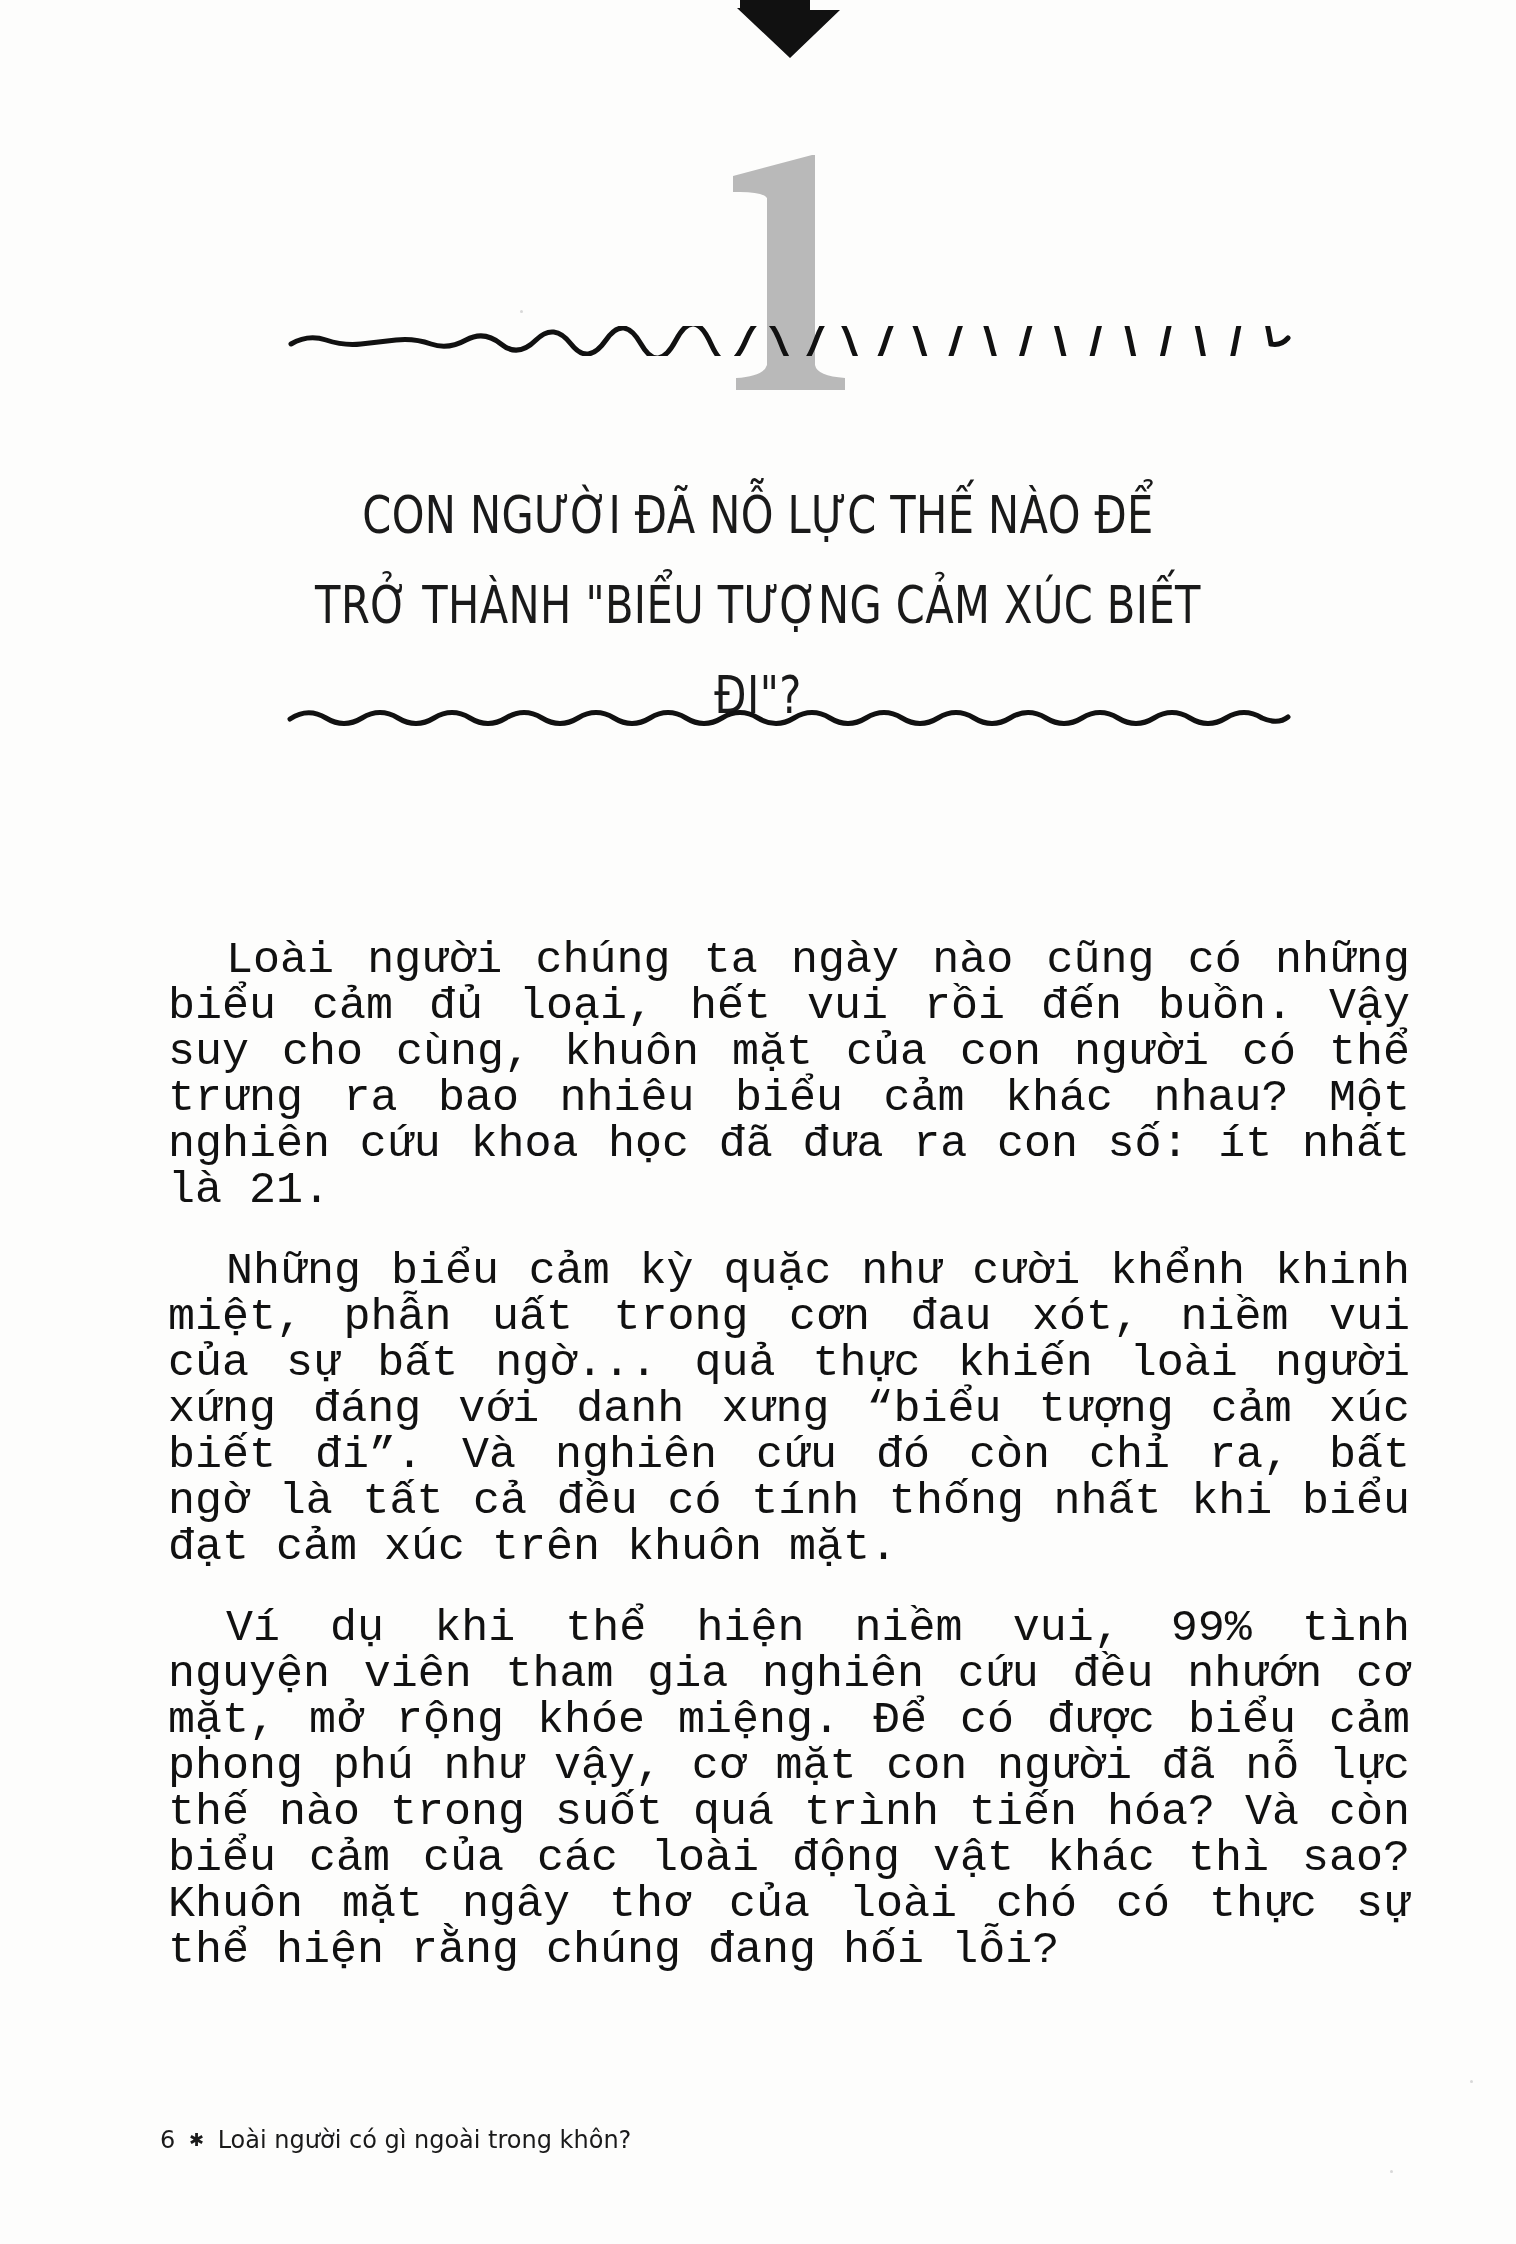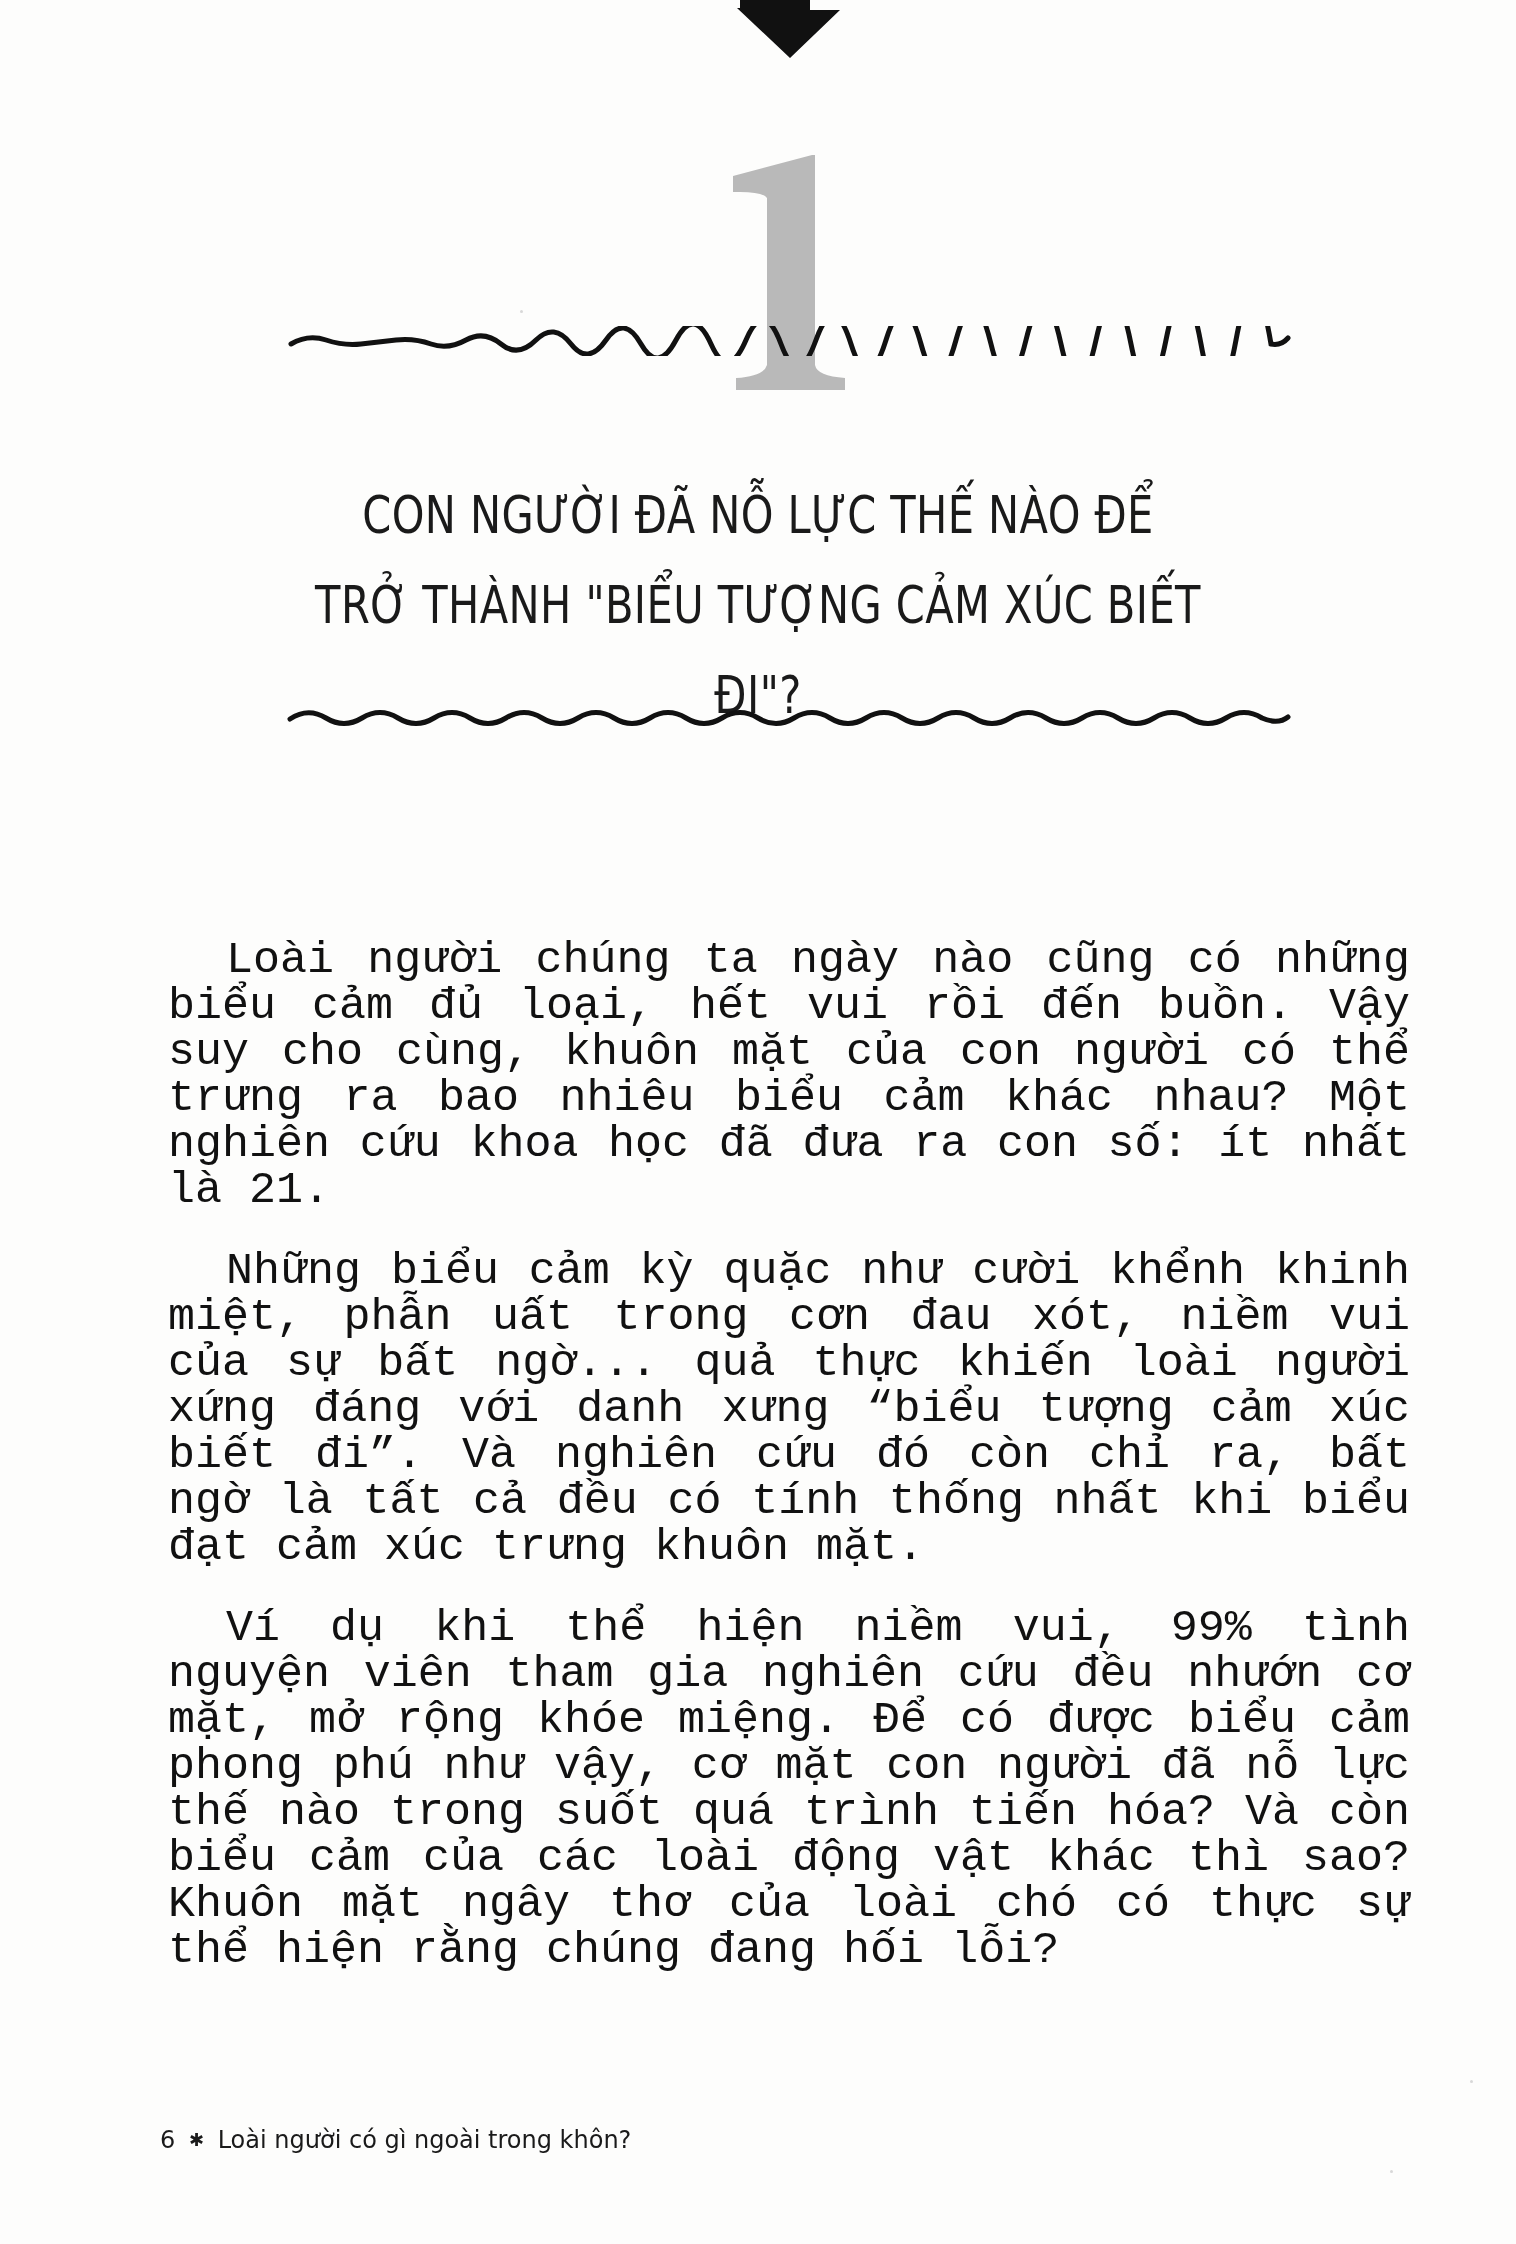--- a/index.html
+++ b/index.html
@@ -125,21 +125,21 @@
     <span>TRỞ THÀNH "BIỂU TƯỢNG CẢM XÚC BIẾT ĐI"?</span>
   </h1>
 
   <svg class="wave wave-bottom" viewBox="0 0 1010 30" width="1010" height="30" preserveAspectRatio="none">
     <path d="M 4 16
              Q 22 4 40 15 T 76 15 T 112 15 T 148 15 T 184 15 T 220 15 T 256 15 T 292 15 T 328 15 T 364 15 T 400 15 T 436 15 T 472 15 T 508 15 T 544 15 T 580 15 T 616 15 T 652 15 T 688 15 T 724 15 T 760 15 T 796 15 T 832 15 T 868 15 T 904 15 T 940 15 T 976 15 Q 992 22 1002 14" fill="none" stroke="#111" stroke-width="5" stroke-linecap="round"></path>
   </svg>
 
   <div class="body-text">
     <p>Loài người chúng ta ngày nào cũng có những biểu cảm đủ loại, hết vui rồi đến buồn. Vậy suy cho cùng, khuôn mặt của con người có thể trưng ra bao nhiêu biểu cảm khác nhau? Một nghiên cứu khoa học đã đưa ra con số: ít nhất là 21.</p>
-    <p>Những biểu cảm kỳ quặc như cười khểnh khinh miệt, phẫn uất trong cơn đau xót, niềm vui của sự bất ngờ... quả thực khiến loài người xứng đáng với danh xưng “biểu tượng cảm xúc biết đi”. Và nghiên cứu đó còn chỉ ra, bất ngờ là tất cả đều có tính thống nhất khi biểu đạt cảm xúc trưng khuôn mặt.</p>
+    <p>Những biểu cảm kỳ quặc như cười khểnh khinh miệt, phẫn uất trong cơn đau xót, niềm vui của sự bất ngờ... quả thực khiến loài người xứng đáng với danh xưng “biểu tượng cảm xúc biết đi”. Và nghiên cứu đó còn chỉ ra, bất ngờ là tất cả đều có tính thống nhất khi biểu đạt cảm xúc trên khuôn mặt.</p>
     <p>Ví dụ khi thể hiện niềm vui, 99% tình nguyện viên tham gia nghiên cứu đều nhướn cơ mặt, mở rộng khóe miệng. Để có được biểu cảm phong phú như vậy, cơ mặt con người đã nỗ lực thế nào trong suốt quá trình tiến hóa? Và còn biểu cảm của các loài động vật khác thì sao? Khuôn mặt ngây thơ của loài chó có thực sự thể hiện rằng chúng đang hối lỗi?</p>
   </div>
 
   <div class="footer">
     <span>6</span>
     <span class="sep">✱</span>
     <span>Loài người có gì ngoài trong khôn?</span>
   </div>
 
   <span class="spec" style="left:1470px;top:2080px;"></span>

